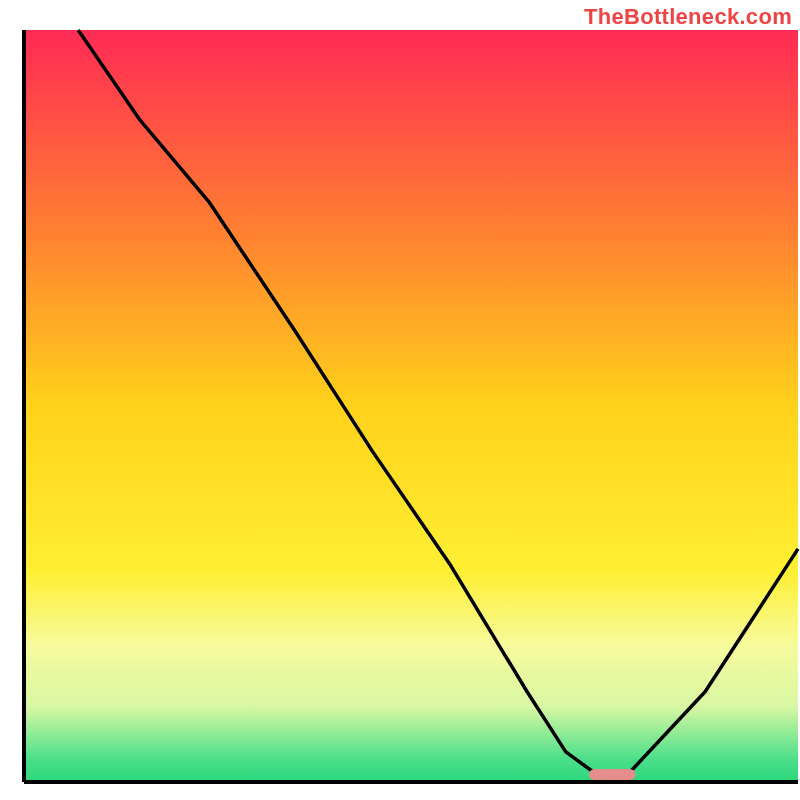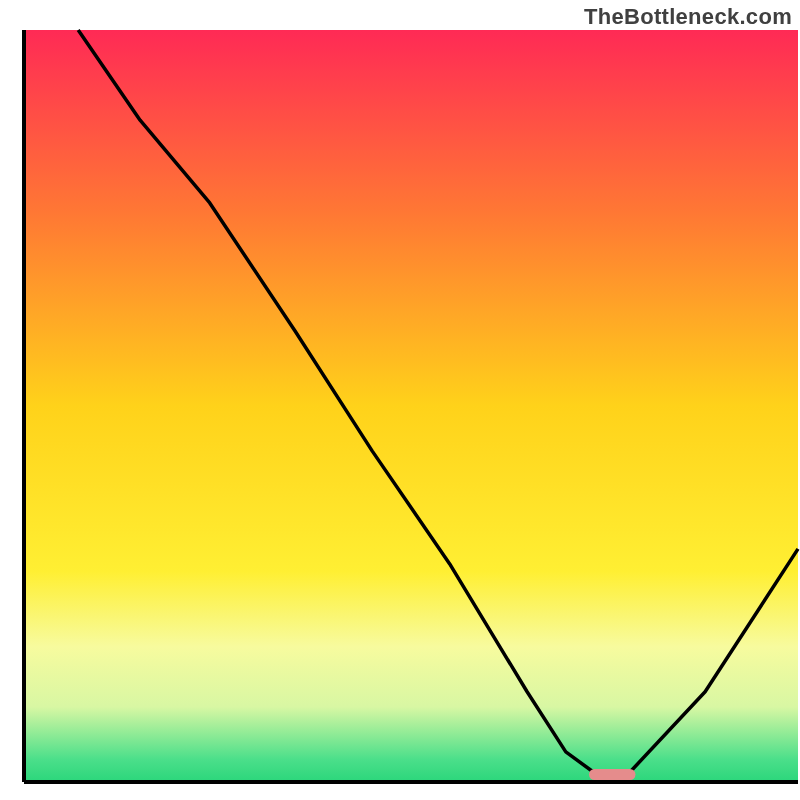--- a/index.html
+++ b/index.html
@@ -1,17 +1,17 @@
 <!DOCTYPE html>
 <html><head>
 <meta charset="utf-8">
 <style>
 html,body{margin:0;padding:0;width:800px;height:800px;overflow:hidden;background:#fff;font-family:Arial,Helvetica,sans-serif}
 .chart{position:relative;width:800px;height:800px}
-.watermark{position:absolute;top:4px;right:8px;font-size:22px;font-weight:700;color:#404040;letter-spacing:.3px}
+.watermark{position:absolute;top:4px;right:8px;font-size:22px;font-weight:700;color:#ef4444;letter-spacing:.3px}
 svg{position:absolute;inset:0}
 </style>
 </head>
 <body>
 
 <div class="chart">
   <div class="watermark">TheBottleneck.com</div>
   <svg id="svg" width="800" height="800" viewBox="0 0 800 800">
       <defs>
         <linearGradient id="bg" x1="0" y1="0" x2="0" y2="1">

